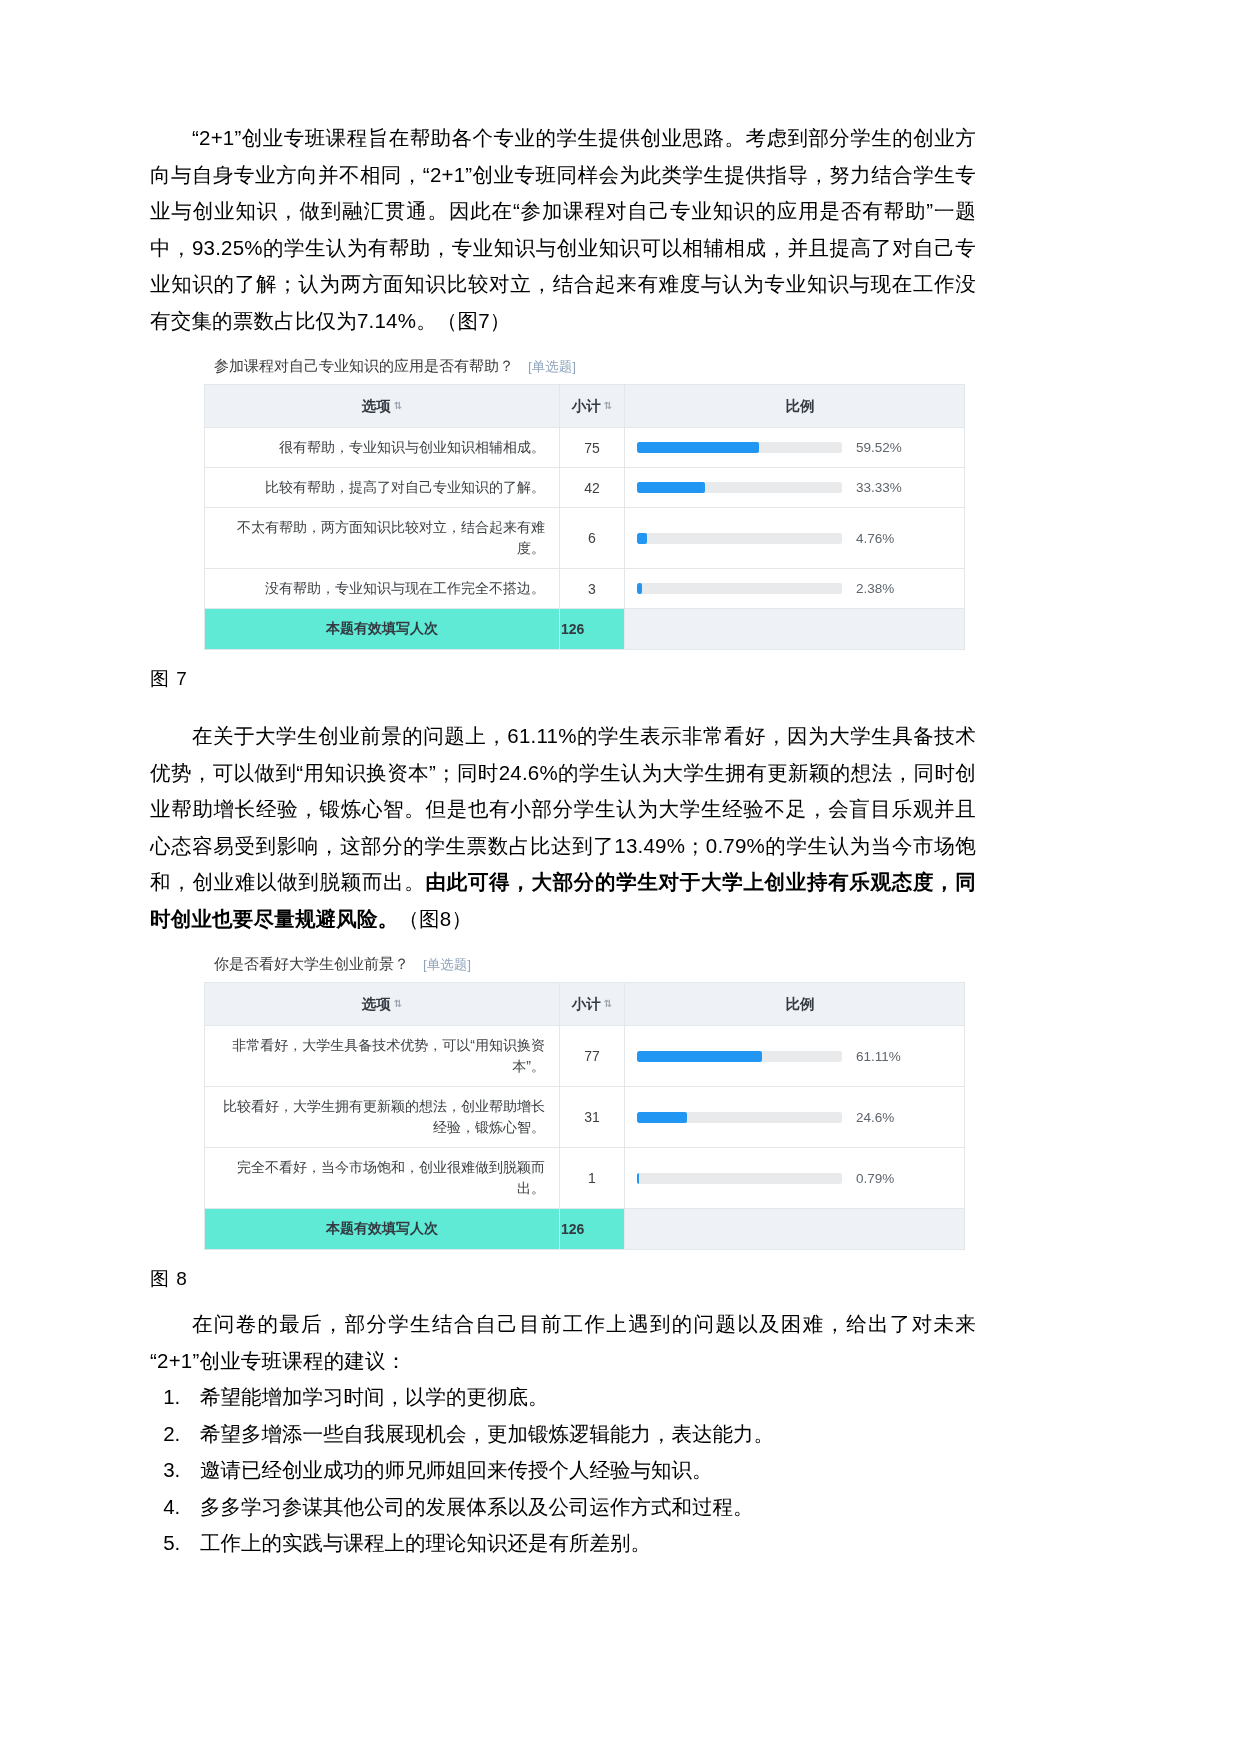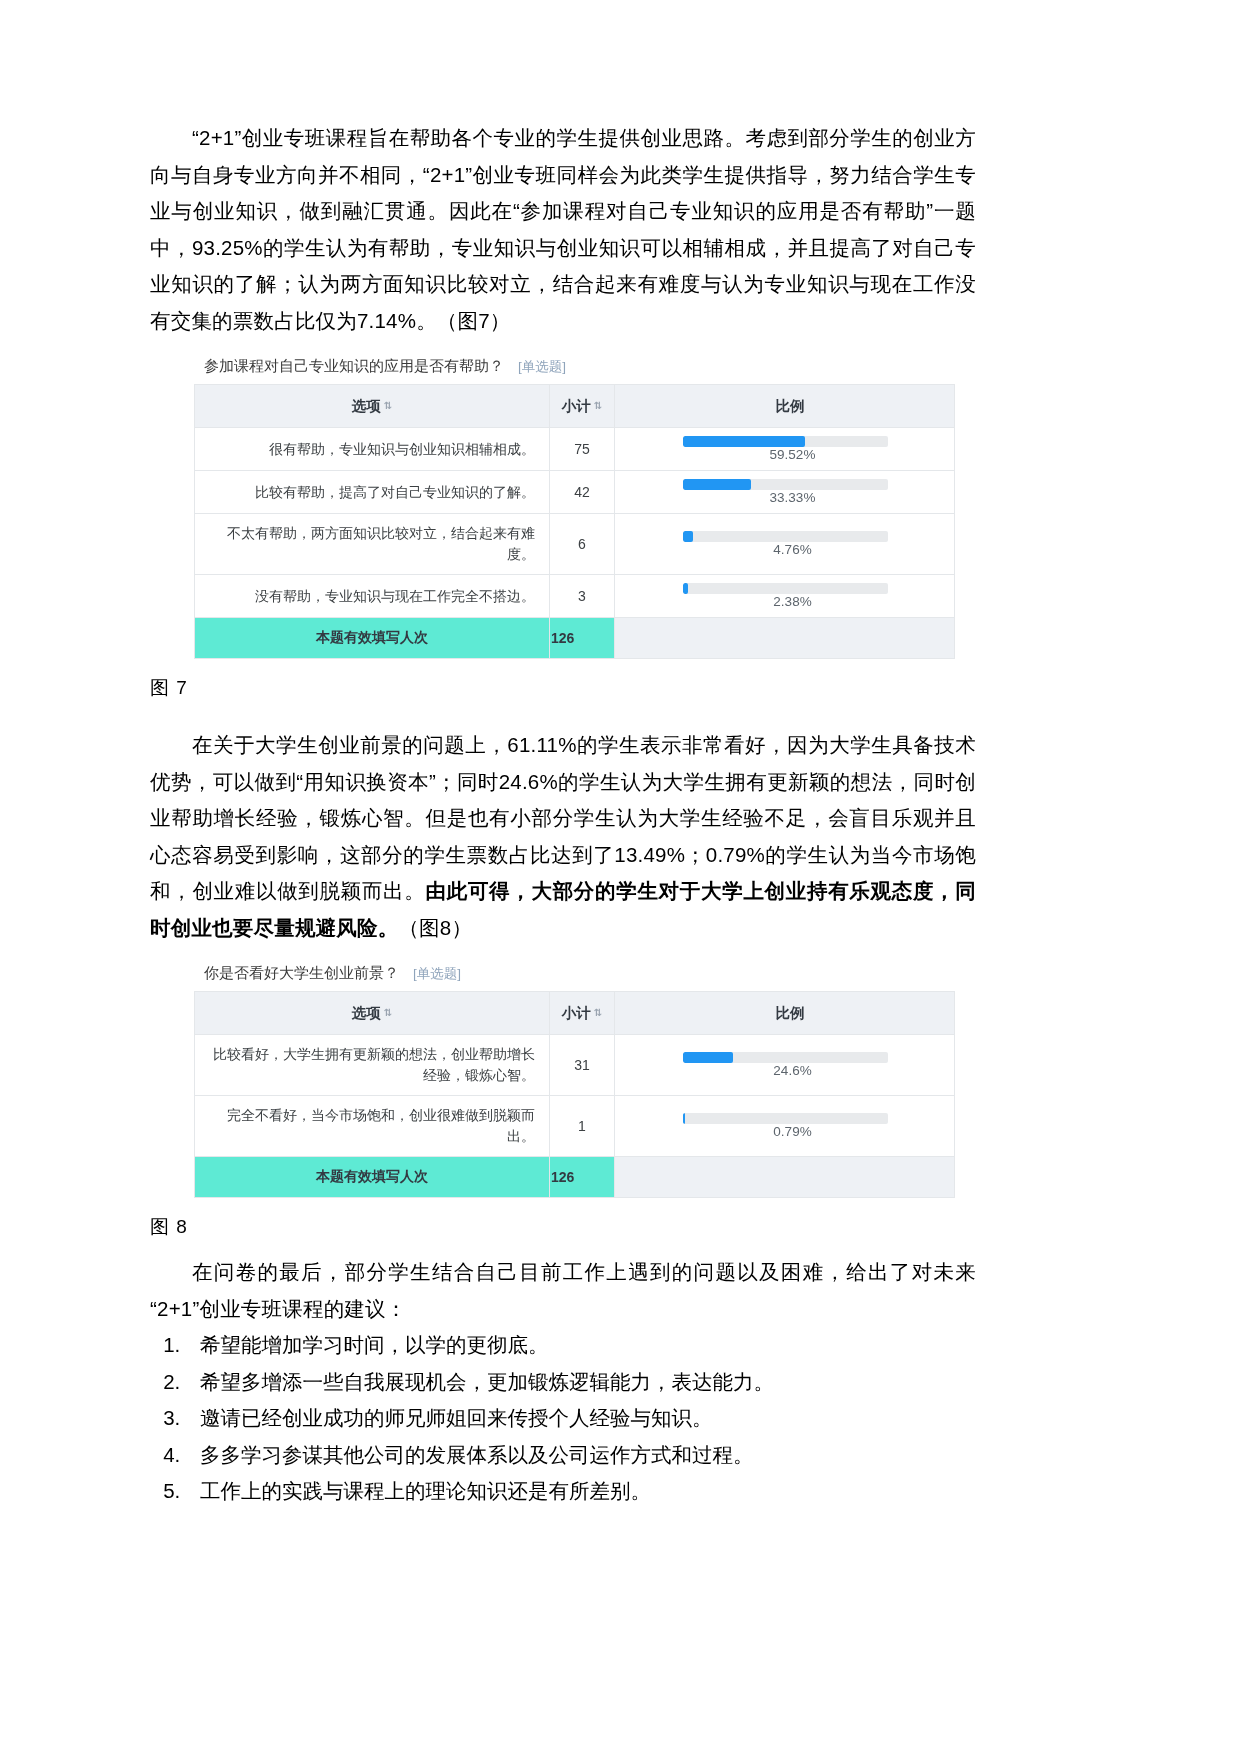--- a/index.html
+++ b/index.html
@@ -31,21 +31,21 @@
     letter-spacing: 0.2px;
   }
   p.indent { text-indent: 2.05em; }
   .bold-run { font-weight: bold; }
 
   .figure-block {
     margin-top: 12px;
   }
   .survey {
     width: 760px;
-    margin-left: 36px;
+    margin-left: 46px;
     font-family: "Liberation Sans", "DejaVu Sans", sans-serif;
     padding-left: 8px;
   }
   .survey-title {
     font-size: 15px;
     color: #3a3a3a;
     padding: 6px 0 8px 10px;
     white-space: nowrap;
   }
   .survey-title .tag {
@@ -95,21 +95,20 @@
   td.cnt {
     text-align: center;
     color: #3f464d;
   }
   td.pct {
     padding: 8px 10px 8px 12px;
   }
   .bar-wrap {
     display: flex;
     align-items: center;
-    flex-direction: column;
   }
   .bar-track {
     width: 205px;
     height: 11px;
     background: #e8eaec;
     border-radius: 2px;
     overflow: hidden;
     position: relative;
     flex: none;
   }
@@ -261,20 +260,32 @@
         </colgroup>
         <thead>
           <tr>
             <th class="opt-head"><span>选项</span><span class="sort-arrow">⇅</span></th>
             <th class="cnt-head"><span>小计</span><span class="sort-arrow">⇅</span></th>
             <th class="pct-head"><span>比例</span></th>
           </tr>
         </thead>
         <tbody>
           <tr>
+            <td class="opt">非常看好，大学生具备技术优势，可以“用知识换资本”。</td>
+            <td class="cnt">77</td>
+            <td class="pct">
+              <div class="bar-wrap">
+                <div class="bar-track">
+                    <div class="bar-fill" style="width:61.11%"></div>
+                  </div>
+                <div class="bar-label">61.11%</div>
+              </div>
+            </td>
+          </tr>
+          <tr>
             <td class="opt">比较看好，大学生拥有更新颖的想法，创业帮助增长经验，锻炼心智。</td>
             <td class="cnt">31</td>
             <td class="pct">
               <div class="bar-wrap">
                 <div class="bar-track">
                     <div class="bar-fill" style="width:24.6%"></div>
                   </div>
                 <div class="bar-label">24.6%</div>
               </div>
             </td>

